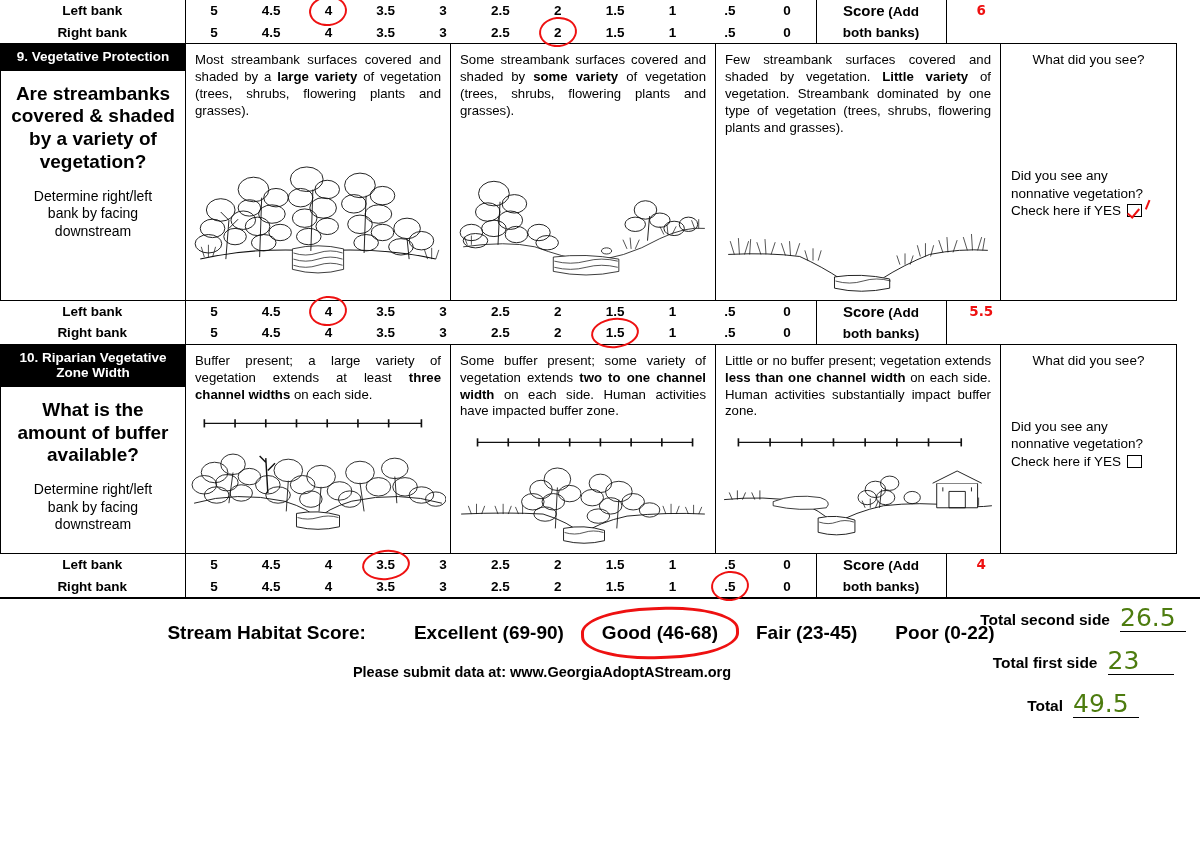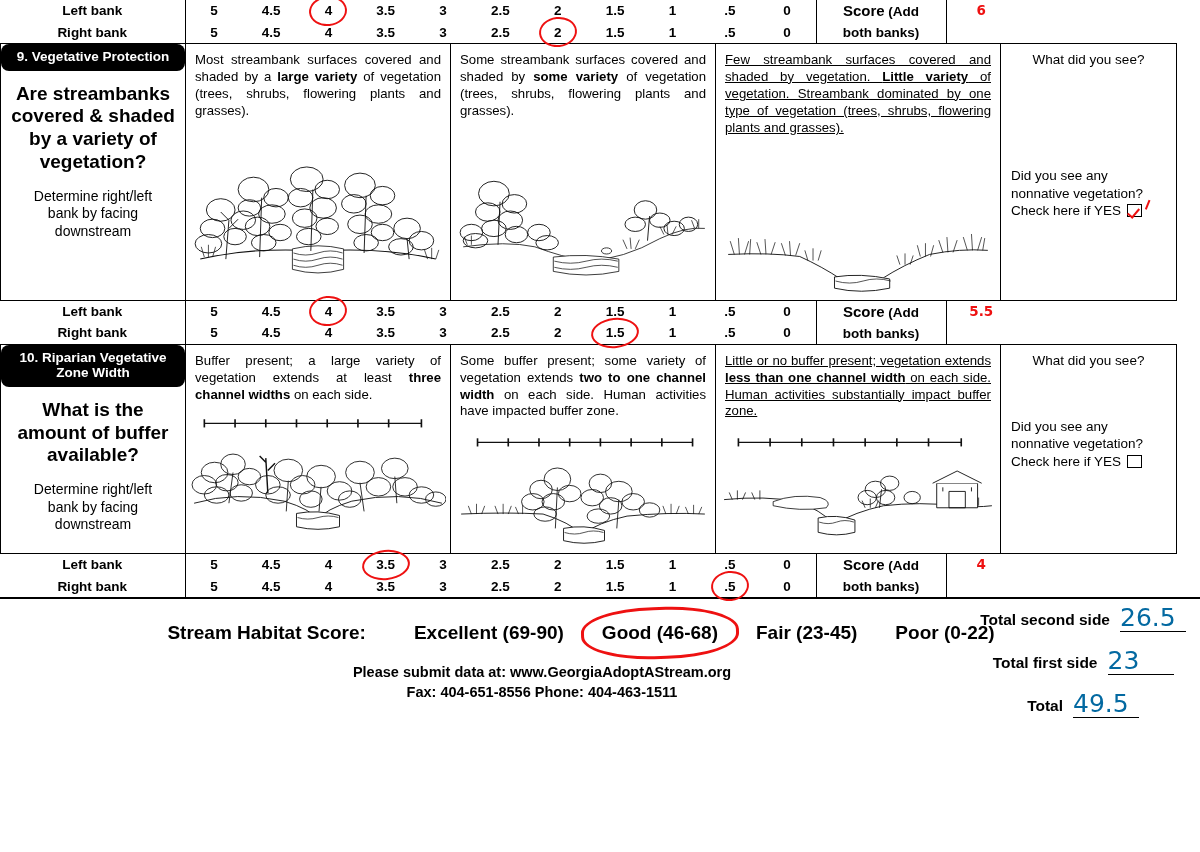--- a/index.html
+++ b/index.html
@@ -16,21 +16,21 @@
     background: #fff;
     overflow: hidden;
   }
 
   
   .sheet { width: 1016px; border-collapse: collapse; table-layout: fixed; }
   .sheet td { border: 1px solid #000; vertical-align: top; padding: 0; }
 
   .colhdr   { width: 185px; }
   .coldesc  { width: 265px; }
-  .coldesc3 { width: 285px; text-decoration: underline; }
+  .coldesc3 { width: 285px; }
   .colsee   { width: 176px; }
 
   
   .bankrow { width: 100%; border-collapse: collapse; table-layout: fixed; }
   .bankrow td {
     border: none;
     font-size: 13.5px;
     font-weight: bold;
     text-align: center;
     height: 21px;
@@ -81,21 +81,20 @@
 
   
   .blackbar {
     background: #000;
     color: #fff;
     font-size: 13.5px;
     font-weight: bold;
     text-align: center;
     padding: 5px 4px 6px;
     line-height: 1.15;
-    border-radius: 8px;
   }
   .qtext {
     text-align: center;
     font-size: 19px;
     font-weight: bold;
     line-height: 1.2;
     padding: 12px 10px 6px;
   }
   .qsub {
     text-align: center;
@@ -190,21 +189,21 @@
     font-weight: bold;
   }
   .totrow {
     display: flex;
     align-items: flex-end;
     justify-content: center;
     margin-bottom: 16px;
   }
   .totrow .tlbl { margin-right: 10px; padding-bottom: 3px; }
   .totrow .tval {
-    color: #0369a1;
+    color: #4d7c0f;
     font-family: "DejaVu Sans", sans-serif;
     font-size: 25px;
     font-weight: normal;
     line-height: 1;
     min-width: 66px;
     text-align: left;
     border-bottom: 1.5px solid #000;
     padding-bottom: 1px;
   }
 
@@ -672,21 +671,20 @@
     <div class="habitat-line">
       <span class="lbl">Stream Habitat Score:</span>
       <span class="opt">Excellent (69-90)</span>
       <span class="opt sel">Good (46-68)</span>
       <span class="opt">Fair  (23-45)</span>
       <span class="opt">Poor (0-22)</span>
     </div>
 
     <div class="submit">
       <div>Please submit data at: www.GeorgiaAdoptAStream.org</div>
-      <div>Fax: 404-651-8556   Phone: 404-463-1511</div>
     </div>
 
     <div class="totals">
       <div class="totrow">
         <span class="tlbl">Total second side</span>
         <span class="tval">26.5</span>
       </div>
       <div class="totrow">
         <span class="tlbl">Total first side</span>
         <span class="tval">23</span>

